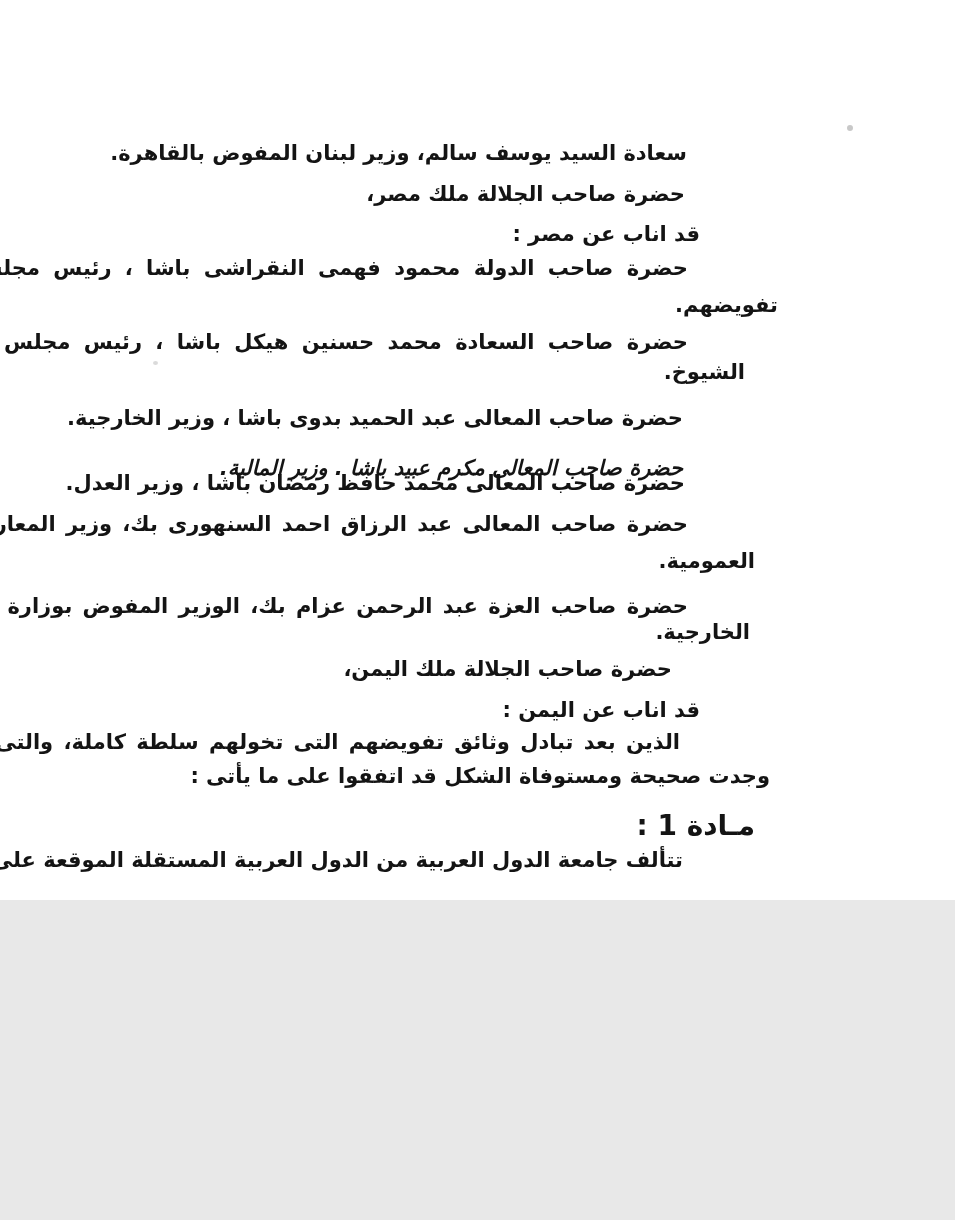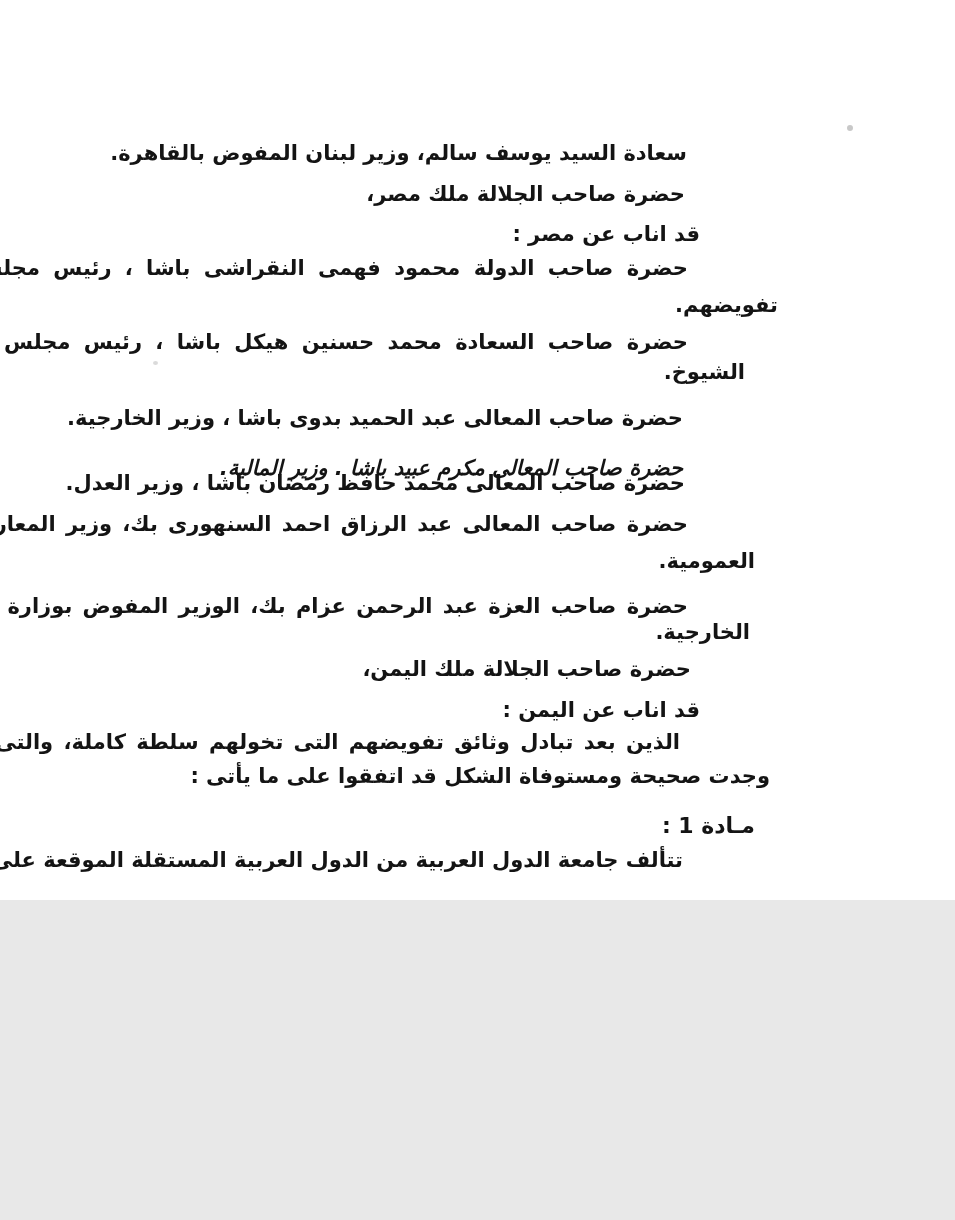--- a/index.html
+++ b/index.html
@@ -17,21 +17,21 @@
     white-space:nowrap;
     color:#141414;
     font-size:21px;
     font-weight:700;
     line-height:30px;
     letter-spacing:0;
     text-rendering:optimizeLegibility;
   }
   .tline.stretch{word-spacing:6px;}
   .tline.stretch-sm{word-spacing:3px;}
-  .tline.article-header{font-size:22px;}
+  .tline.article-header{font-size:28px;}
   .page-number{
     position:absolute;
     top:1030px;left:424px;
     width:30px;
     text-align:center;
     direction:rtl;
     color:#141414;
     font-size:20px;
     font-weight:700;
     font-family:"DejaVu Sans", sans-serif;
@@ -53,21 +53,21 @@
       <div class="tline" dir="rtl" style="top: 290px; right: 177px;">تفويضهم.</div>
       <div class="tline stretch" dir="rtl" style="top: 327px; right: 267px;">حضرة صاحب السعادة محمد حسنين هيكل باشا ، رئيس مجلس</div>
       <div class="tline" dir="rtl" style="top: 357px; right: 210px;">الشيوخ.</div>
       <div class="tline" dir="rtl" style="top: 391px; right: 272px; margin-top: 12px;">حضرة صاحب المعالى عبد الحميد بدوى باشا ، وزير الخارجية.</div>
       <div class="tline" dir="rtl" style="top: 453px; right: 272px; font-style: italic;">حضرة صاحب المعالى مكرم عبيد باشا . وزير المالية.</div>
       <div class="tline" dir="rtl" style="top: 468px; right: 270px; margin-left: 48px;">حضرة صاحب المعالى محمد حافظ رمضان باشا ، وزير العدل.</div>
       <div class="tline stretch-sm" dir="rtl" style="top: 509px; right: 267px;">حضرة صاحب المعالى عبد الرزاق احمد السنهورى بك، وزير المعارف</div>
       <div class="tline" dir="rtl" style="top: 546px; right: 200px;">العمومية.</div>
       <div class="tline stretch-sm" dir="rtl" style="top: 581px; right: 267px; margin-top: 10px;">حضرة صاحب العزة عبد الرحمن عزام بك، الوزير المفوض بوزارة</div>
       <div class="tline" dir="rtl" style="top: 617px; right: 205px;">الخارجية.</div>
-      <div class="tline" dir="rtl" style="top: 654px; right: 264px;">حضرة صاحب الجلالة ملك اليمن،</div>
+      <div class="tline" dir="rtl" style="top: 654px; right: 283px;">حضرة صاحب الجلالة ملك اليمن،</div>
       <div class="tline" dir="rtl" style="top: 695px; right: 255px;">قد اناب عن اليمن :</div>
       <div class="tline stretch-sm" dir="rtl" style="top: 727px; right: 275px;">الذين بعد تبادل وثائق تفويضهم التى تخولهم سلطة كاملة، والتى</div>
       <div class="tline" dir="rtl" style="top: 761px; right: 185px;">وجدت صحيحة ومستوفاة الشكل قد اتفقوا على ما يأتى :</div>
       <div class="tline article-header" dir="rtl" style="top: 811px; right: 200px;">مـادة 1 :</div>
       <div class="tline" dir="rtl" style="top: 845px; right: 272px;">تتألف جامعة الدول العربية من الدول العربية المستقلة الموقعة على</div>
     </div>
   <div class="page-number">٤</div>
   <span class="speck speck1"></span>
   <span class="speck speck2"></span>
   <span class="speck speck3"></span>

